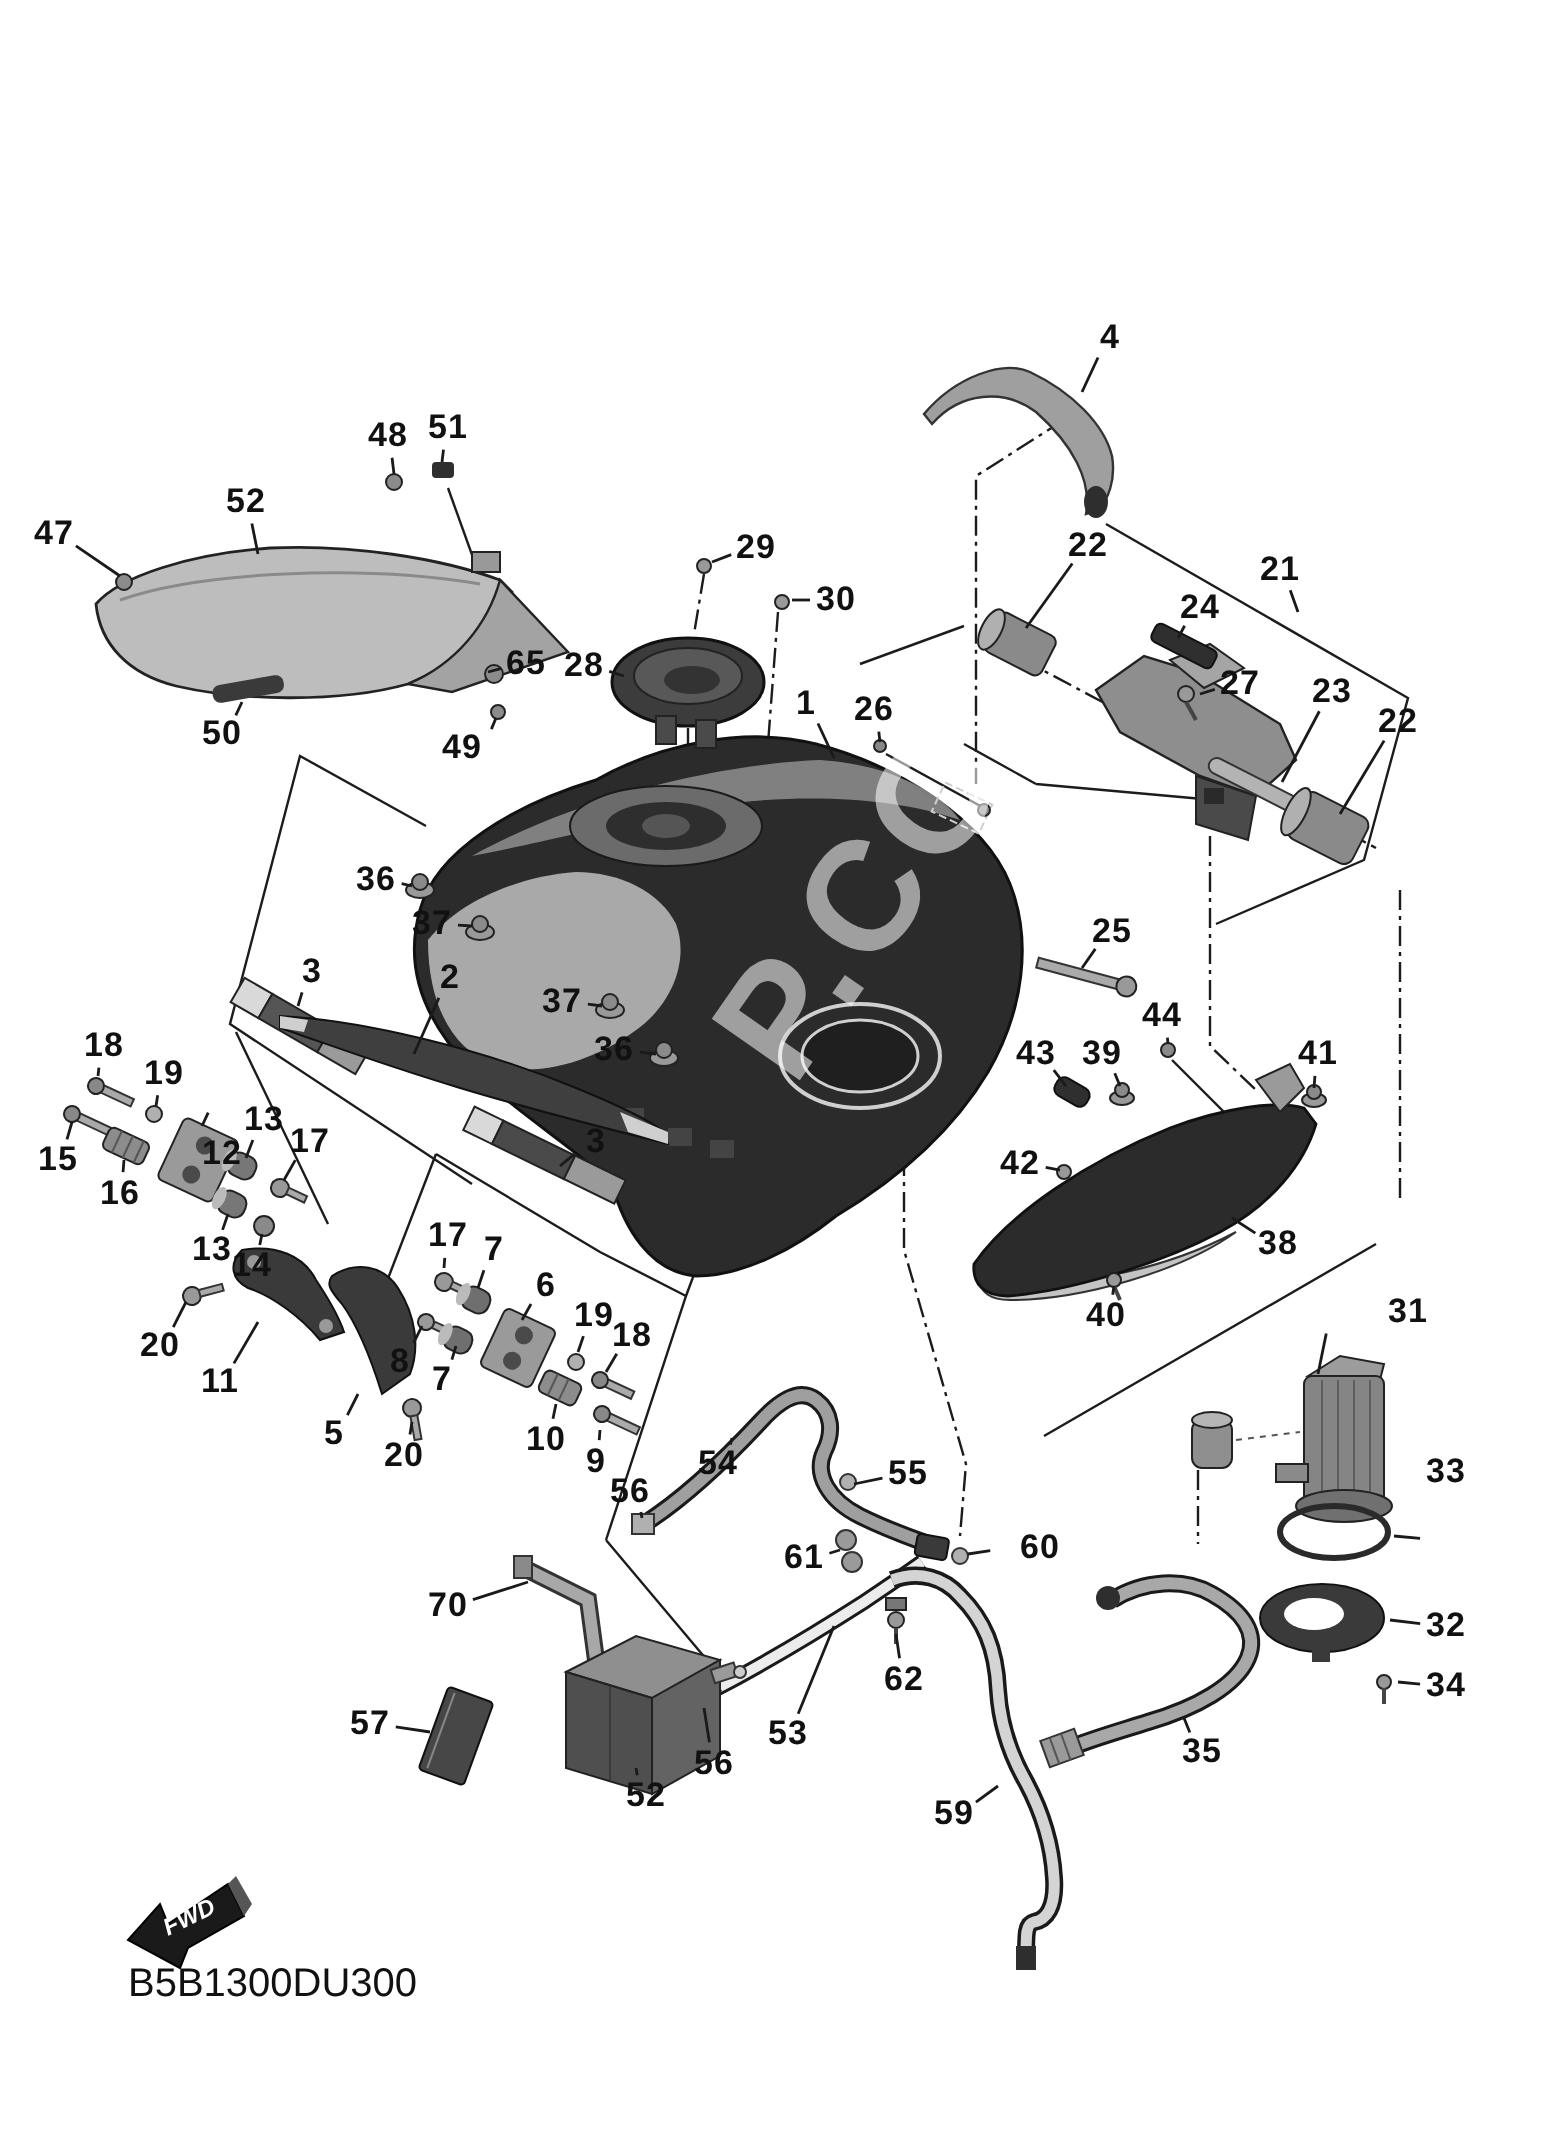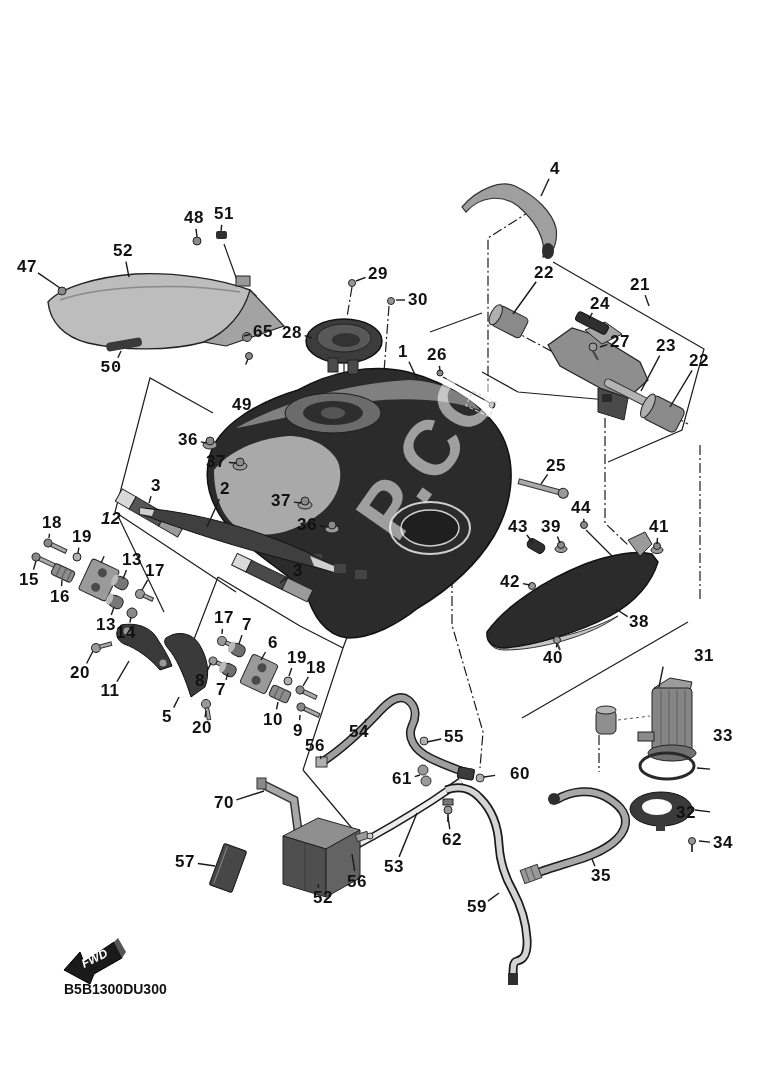--- a/index.html
+++ b/index.html
@@ -2,21 +2,21 @@
 <html><head>
 <meta charset="utf-8">
 <style>
   html,body{margin:0;padding:0;background:#ffffff;}
   #stage{position:relative;width:771px;height:1065px;background:#ffffff;overflow:hidden;
          font-family:"Liberation Sans", sans-serif;}
   #art, #leaders{position:absolute;left:0;top:0;}
   #callout-layer{position:absolute;left:0;top:0;width:771px;height:1065px;pointer-events:none;}
   .callout{position:absolute;transform:translate(-50%,-50%);font-size:17px;font-weight:600;
            color:#111;letter-spacing:.5px;white-space:nowrap;}
-  #drawing-code{position:absolute;left:64px;top:981px;font-size:14px;font-weight:700;color:#111;}
+  #drawing-code{position:absolute;left:64px;top:981px;font-size:20px;font-weight:400;color:#111;}
   #watermark{position:absolute;left:300px;top:330px;width:260px;height:240px;pointer-events:none;
              display:flex;align-items:center;justify-content:center;
              transform:rotate(-55deg);font-size:78px;font-weight:bold;
              color:rgba(255,255,255,0.55);letter-spacing:3px;}
 </style>
 </head>
 <body>
 
 <div id="stage">
 
@@ -421,36 +421,36 @@
       <div class="callout" style="left: 640px; top: 285px;">21</div>
       <div class="callout" style="left: 418px; top: 300px;">30</div>
       <div class="callout" style="left: 600px; top: 304px;">24</div>
       <div class="callout" style="left: 263px; top: 332px;">65</div>
       <div class="callout" style="left: 292px; top: 333px;">28</div>
       <div class="callout" style="left: 620px; top: 342px;">27</div>
       <div class="callout" style="left: 666px; top: 346px;">23</div>
       <div class="callout" style="left: 403px; top: 352px;">1</div>
       <div class="callout" style="left: 437px; top: 355px;">26</div>
       <div class="callout" style="left: 699px; top: 361px;">22</div>
-      <div class="callout" style="left: 111px; top: 367px; font-family: Liberation Mono, monospace;">50</div>
-      <div class="callout" style="left: 242px; top: 374px; margin-top: 31px;">49</div>
+      <div class="callout" style="left: 111px; top: 367px;">50</div>
+      <div class="callout" style="left: 231px; top: 374px;">49</div>
       <div class="callout" style="left: 188px; top: 440px;">36</div>
       <div class="callout" style="left: 216px; top: 462px;">37</div>
       <div class="callout" style="left: 556px; top: 466px;">25</div>
       <div class="callout" style="left: 156px; top: 486px;">3</div>
       <div class="callout" style="left: 225px; top: 489px;">2</div>
       <div class="callout" style="left: 281px; top: 501px;">37</div>
       <div class="callout" style="left: 581px; top: 508px;">44</div>
       <div class="callout" style="left: 307px; top: 525px;">36</div>
       <div class="callout" style="left: 518px; top: 527px;">43</div>
       <div class="callout" style="left: 551px; top: 527px;">39</div>
       <div class="callout" style="left: 659px; top: 527px;">41</div>
       <div class="callout" style="left: 52px; top: 523px;">18</div>
       <div class="callout" style="left: 82px; top: 537px;">19</div>
-      <div class="callout" style="left: 111px; top: 519px; font-style: italic;">12</div>
+      <div class="callout" style="left: 111px; top: 577px;">12</div>
       <div class="callout" style="left: 132px; top: 560px;">13</div>
       <div class="callout" style="left: 155px; top: 571px;">17</div>
       <div class="callout" style="left: 29px; top: 580px;">15</div>
       <div class="callout" style="left: 60px; top: 597px;">16</div>
       <div class="callout" style="left: 298px; top: 571px;">3</div>
       <div class="callout" style="left: 510px; top: 582px;">42</div>
       <div class="callout" style="left: 106px; top: 625px;">13</div>
       <div class="callout" style="left: 126px; top: 633px;">14</div>
       <div class="callout" style="left: 639px; top: 622px;">38</div>
       <div class="callout" style="left: 224px; top: 618px;">17</div>
@@ -468,21 +468,21 @@
       <div class="callout" style="left: 273px; top: 720px;">10</div>
       <div class="callout" style="left: 298px; top: 731px;">9</div>
       <div class="callout" style="left: 202px; top: 728px;">20</div>
       <div class="callout" style="left: 359px; top: 732px;">54</div>
       <div class="callout" style="left: 454px; top: 737px;">55</div>
       <div class="callout" style="left: 315px; top: 746px;">56</div>
       <div class="callout" style="left: 520px; top: 774px;">60</div>
       <div class="callout" style="left: 723px; top: 736px;">33</div>
       <div class="callout" style="left: 402px; top: 779px; text-align: center;">61</div>
       <div class="callout" style="left: 224px; top: 803px;">70</div>
-      <div class="callout" style="left: 686px; top: 813px;">32</div>
+      <div class="callout" style="left: 723px; top: 813px;">32</div>
       <div class="callout" style="left: 452px; top: 840px;">62</div>
       <div class="callout" style="left: 723px; top: 843px;">34</div>
       <div class="callout" style="left: 185px; top: 862px;">57</div>
       <div class="callout" style="left: 394px; top: 867px;">53</div>
       <div class="callout" style="left: 601px; top: 876px;">35</div>
       <div class="callout" style="left: 357px; top: 882px;">56</div>
       <div class="callout" style="left: 323px; top: 898px;">52</div>
       <div class="callout" style="left: 477px; top: 907px;">59</div>
     </div>
 

